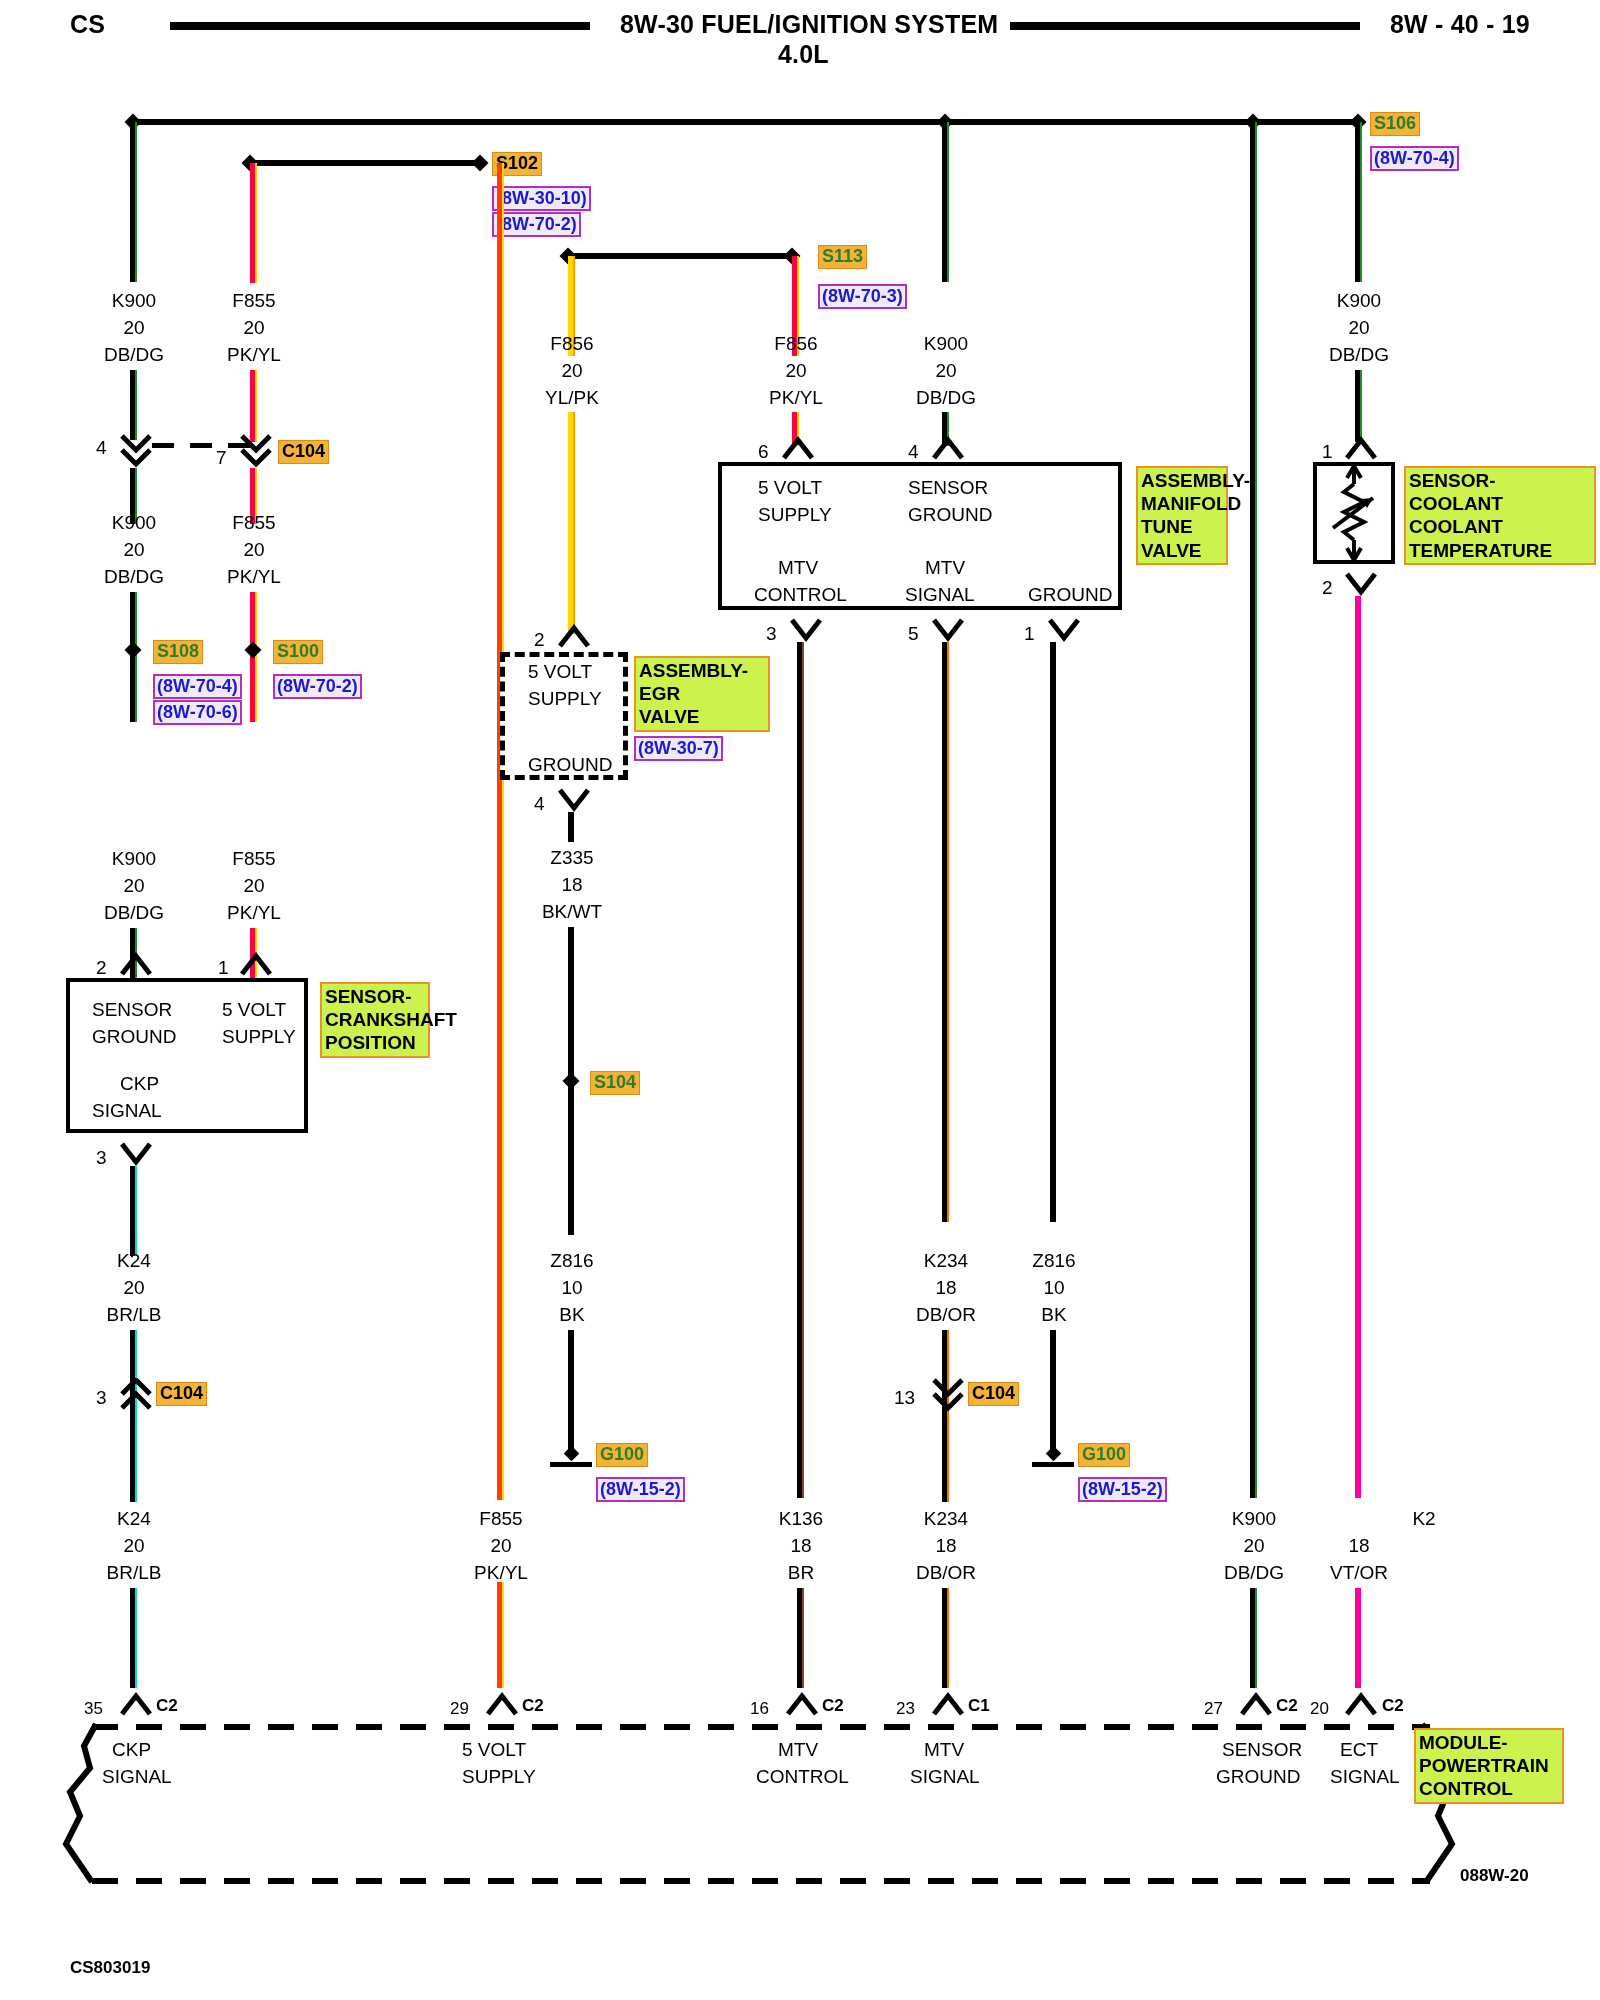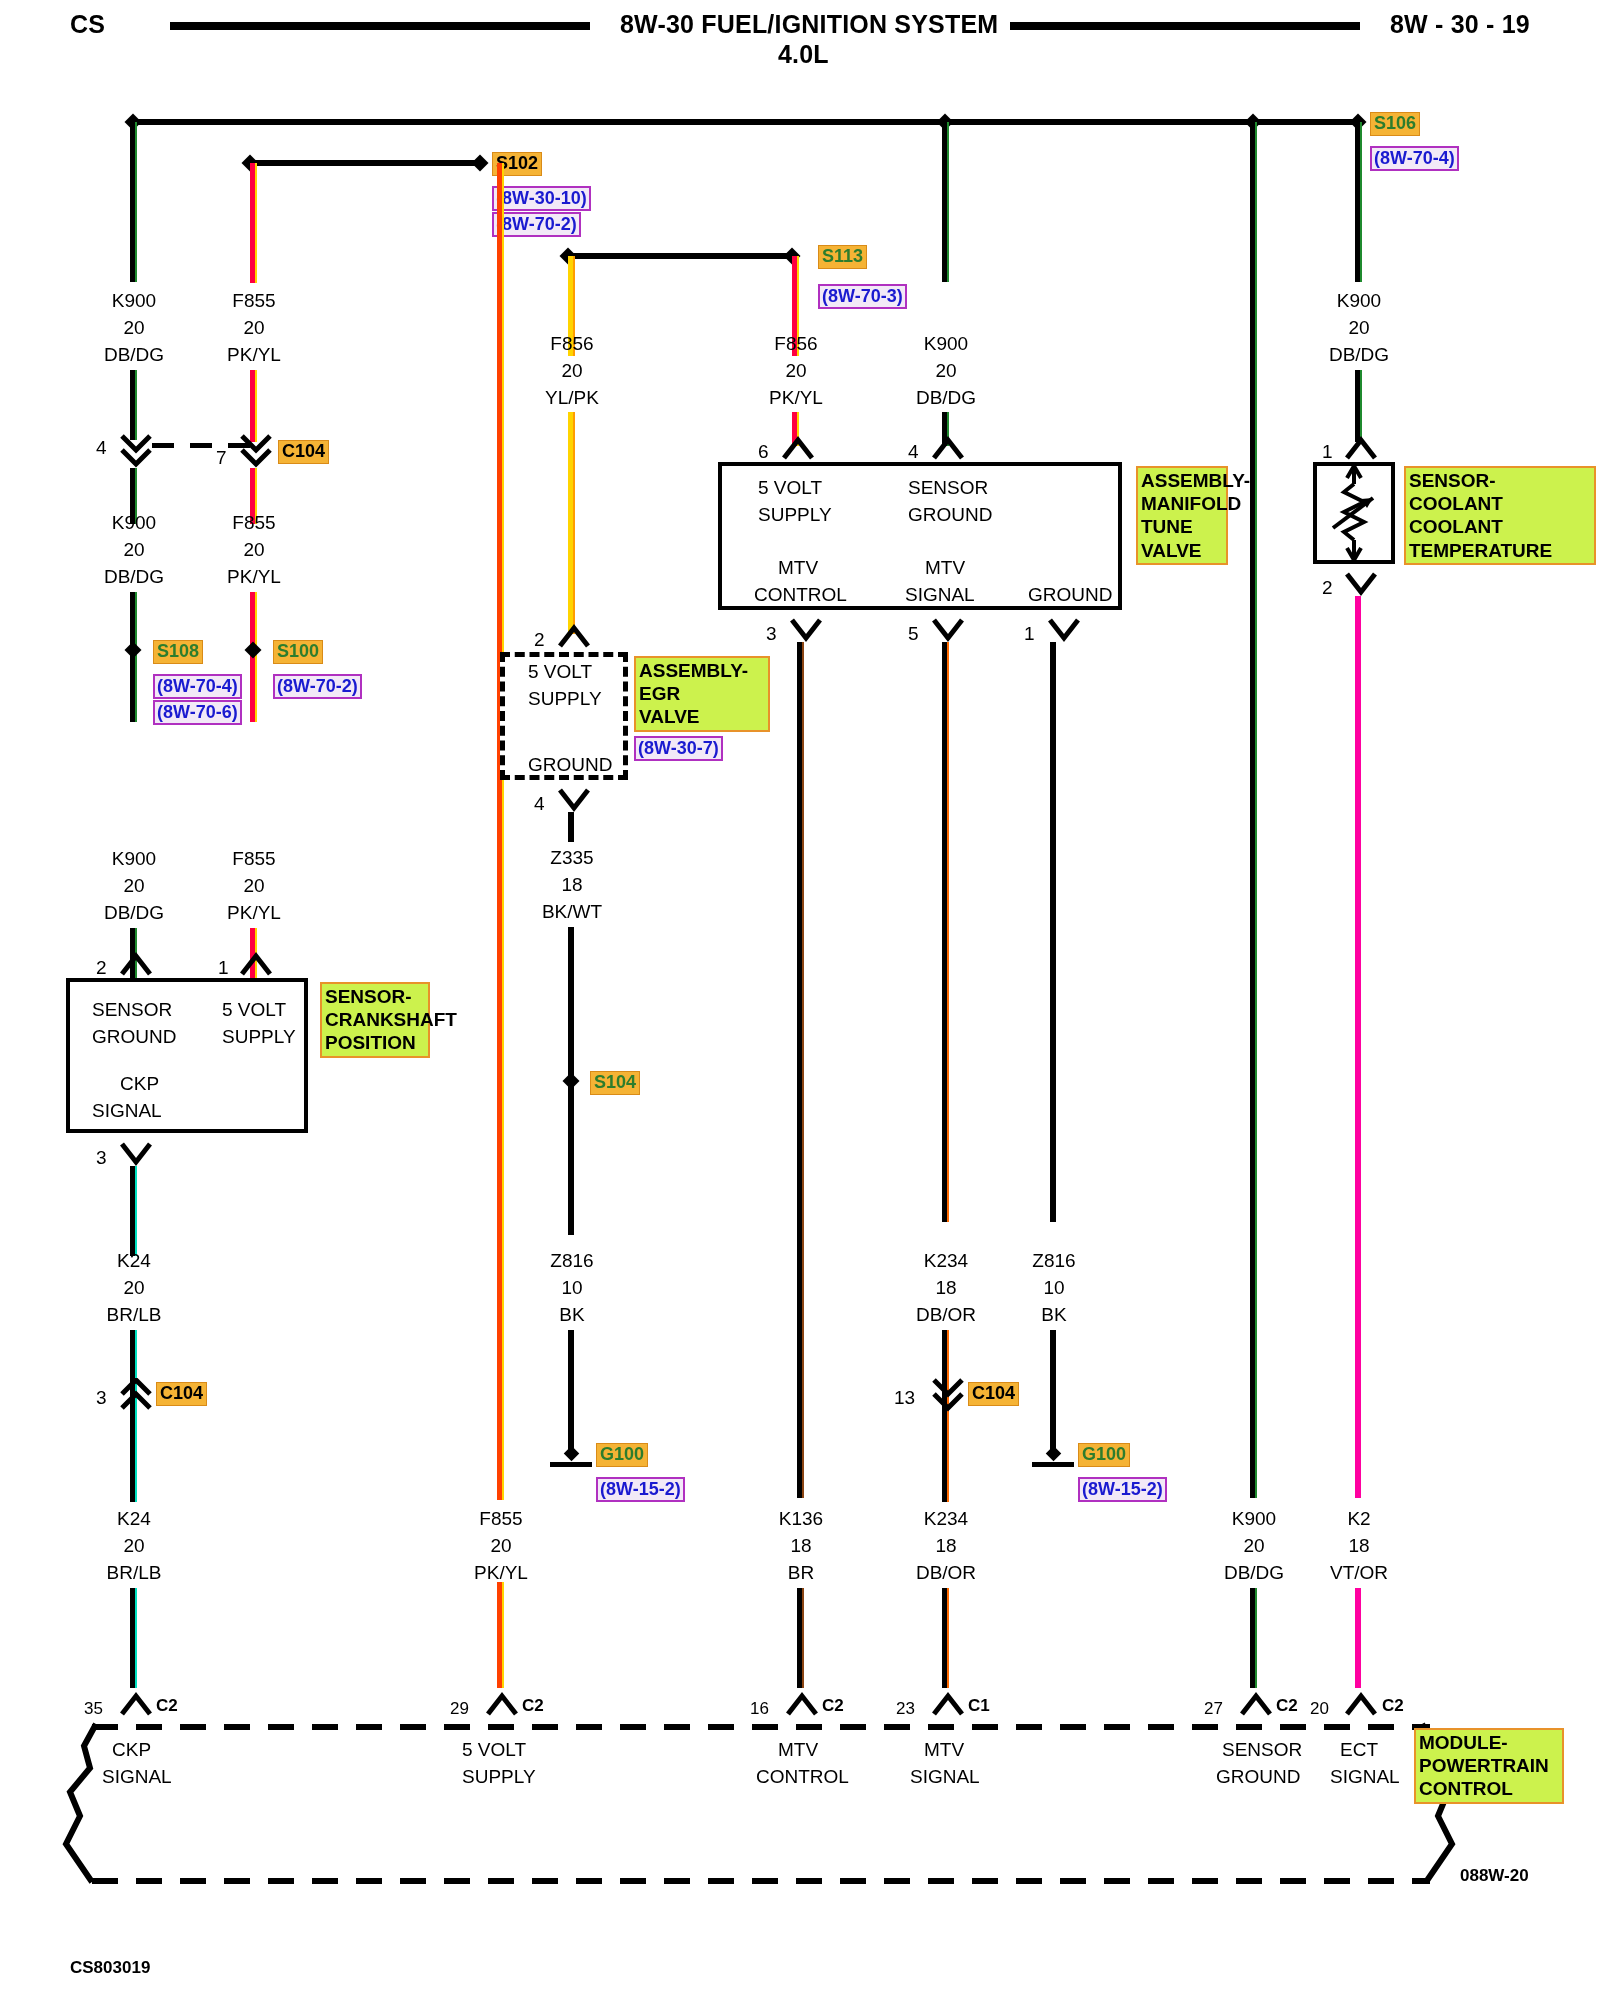--- a/index.html
+++ b/index.html
@@ -56,21 +56,21 @@
 </style>
 </head>
 <body>
 
 <div id="page">
 
   <div class="hdr-txt" style="left:70px;top:10px;">CS</div>
   <div class="hdr-rule" style="left:170px;top:22px;width:420px;"></div>
   <div class="hdr-txt" style="left:620px;top:10px;">8W-30 FUEL/IGNITION SYSTEM</div>
   <div class="hdr-rule" style="left:1010px;top:22px;width:350px;"></div>
-  <div class="hdr-txt" style="left:1390px;top:10px;">8W - 30 - 19</div>
+  <div class="hdr-txt" style="left:1390px;top:10px;">8W - 40 - 19</div>
   <div class="hdr-txt" style="left:778px;top:40px;">4.0L</div>
 
   <div class="wh" style="left:133px;top:119px;width:1230px;"></div>
   <div class="dot" style="left:133px;top:122px;"></div>
   <div class="dot" style="left:945px;top:122px;"></div>
   <div class="dot" style="left:1253px;top:122px;"></div>
   <div class="dot" style="left:1358px;top:122px;"></div>
 
   <div class="wh" style="left:250px;top:160px;width:232px;"></div>
   <div class="dot" style="left:250px;top:163px;"></div>
@@ -477,21 +477,21 @@
 
   <div class="chev" style="left:1343px;top:570px;">
     <svg width="36" height="28" viewBox="0 0 36 28">
         <path d="M4,4 L18,22 L32,4" fill="none" stroke="#000" stroke-width="5"></path>
       </svg>
   </div>
   <div class="t" style="left:1322px;top:578px;">2</div>
 
   <div class="wv" style="left:1355px;top:596px;height:906px;background:#ff00a0;"></div>
   <div style="position:absolute;left:1310px;top:1498px;width:92px;height:86px;background:#fff;"></div>
-  <div class="tc" style="left:1359px;top:1508px;">K2</div>
+  <div class="tc" style="left:1424px;top:1508px;">K2</div>
   <div class="tc" style="left:1359px;top:1535px;">18</div>
   <div class="tc" style="left:1359px;top:1562px;">VT/OR</div>
   <div class="wv" style="left:1355px;top:1588px;height:100px;background:#ff00a0;"></div>
 
   <div class="pcm">
 
     <div class="dash-h" style="left:92px;top:1724px;width:1338px;"></div>
 
     <div class="dash-h" style="left:92px;top:1878px;width:1338px;"></div>
 

